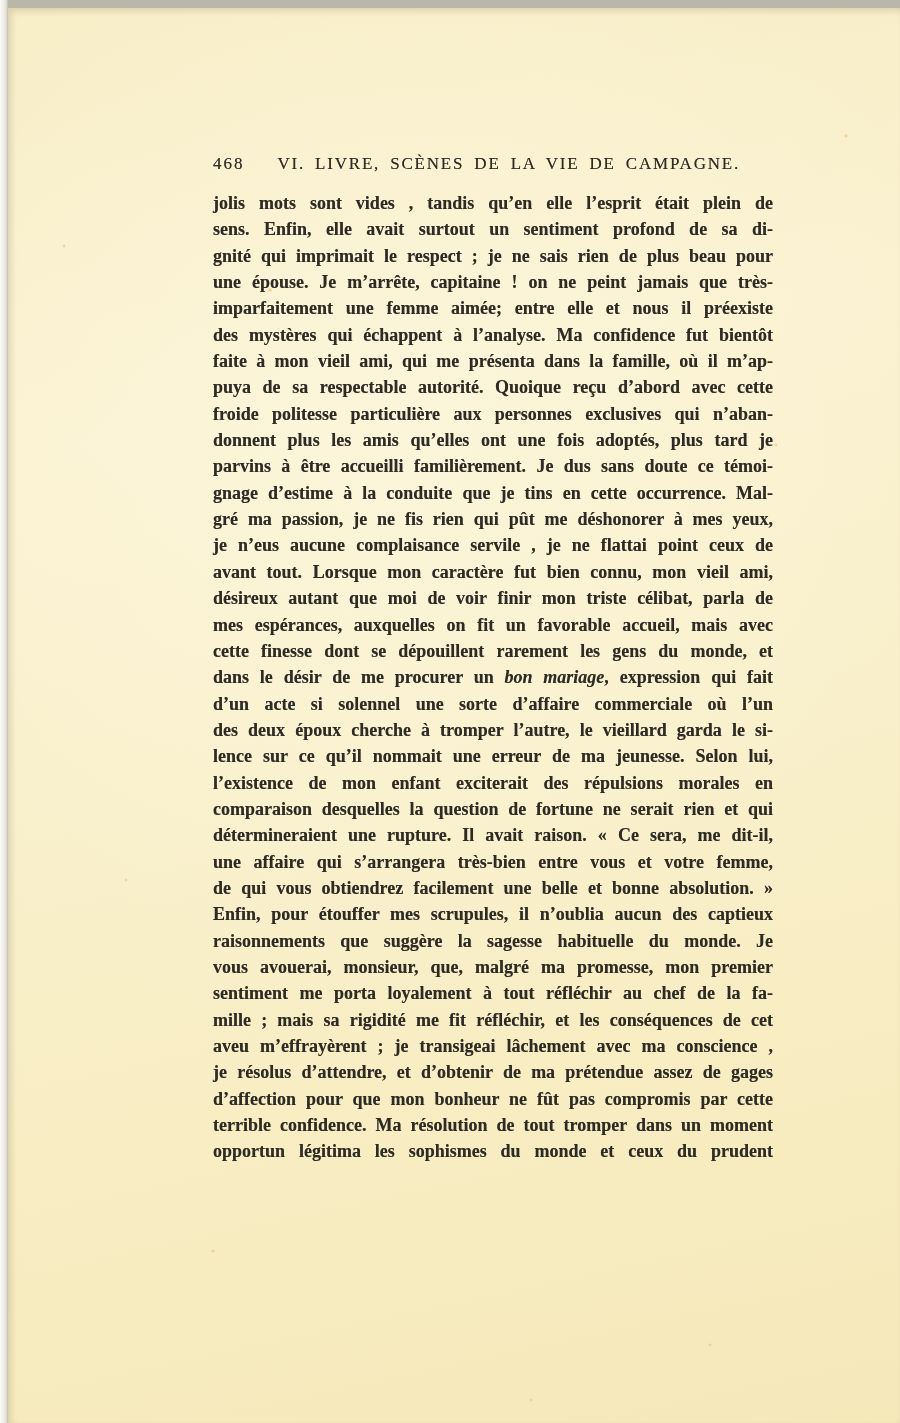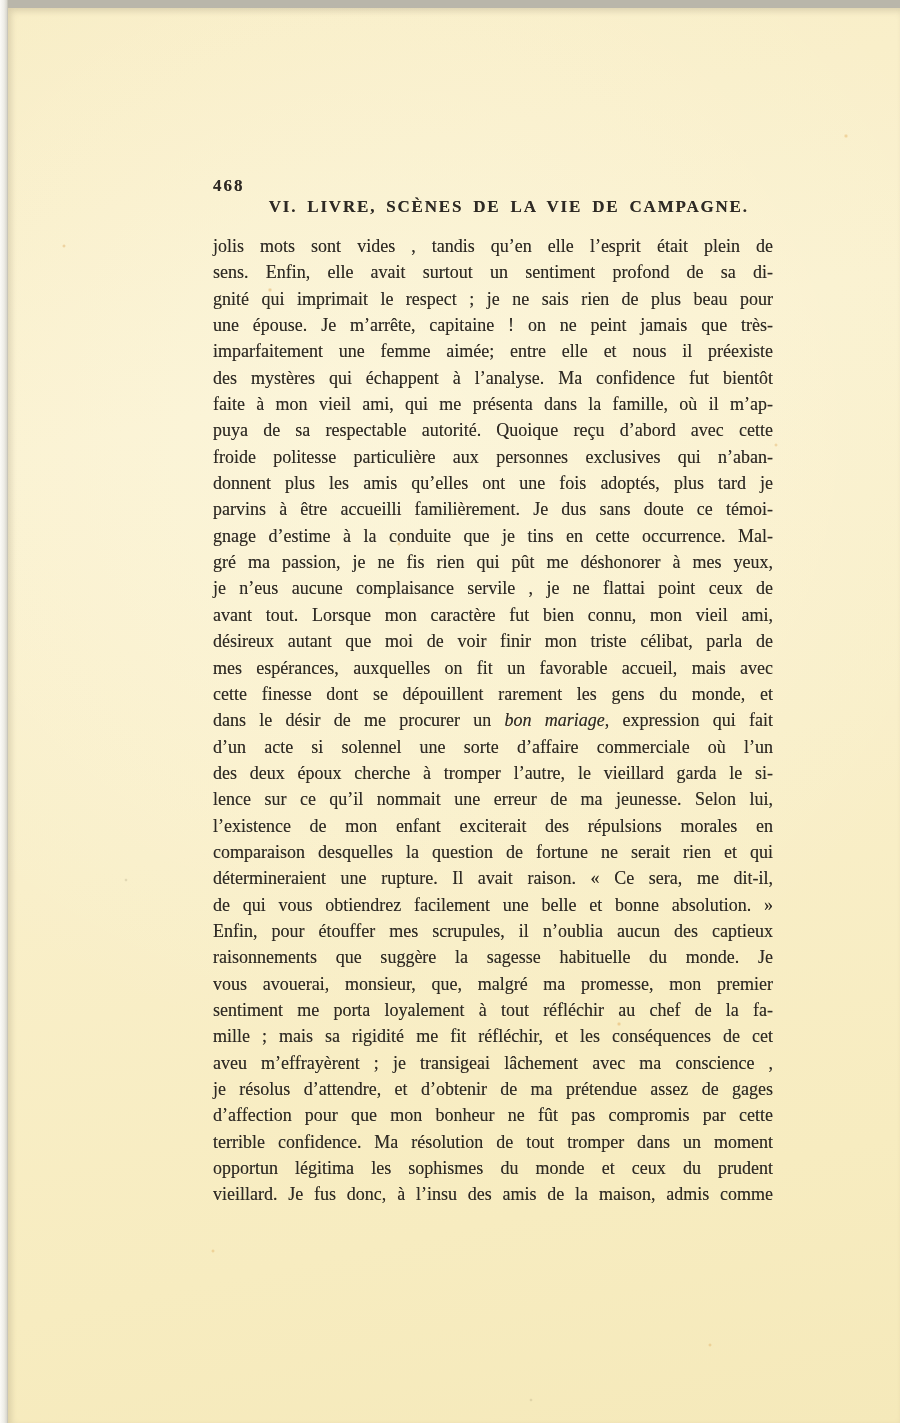--- a/index.html
+++ b/index.html
@@ -44,38 +44,38 @@
   }
   .content {
     position: absolute;
     left: 205px;
     top: 146px;
     width: 560px;
     color: #2e2a24;
   }
   .page-header {
     display: flex;
-    align-items: center;
+    align-items: flex-end;
     font-size: 17px;
-    font-weight: 700;
+    font-weight: 400;
     white-space: nowrap;
     text-shadow: 0 0 0.5px rgba(46,42,36,0.55);
   }
   .page-number {
     letter-spacing: 2px;
   }
   .running-title {
     flex: 1;
     text-align: center;
     letter-spacing: 1.8px;
     word-spacing: 4px;
-    margin-top: 43px;
   }
   .body-text {
     margin-top: 16px;
+    font-weight: bold;
   }
   .line {
     font-size: 18px;
     line-height: 26.35px;
     height: 26.35px;
     text-align: justify;
     text-align-last: justify;
     word-spacing: 1px;
     text-shadow: 0 0 0.5px rgba(46,42,36,0.5);
   }
@@ -113,27 +113,27 @@
         <div class="line">désireux autant que moi de voir finir mon triste célibat, parla de</div>
         <div class="line">mes espérances, auxquelles on fit un favorable accueil, mais avec</div>
         <div class="line">cette finesse dont se dépouillent rarement les gens du monde, et</div>
         <div class="line"><span>dans le désir de me procurer un </span><i>bon mariage</i><span>, expression qui fait</span></div>
         <div class="line">d’un acte si solennel une sorte d’affaire commerciale où l’un</div>
         <div class="line">des deux époux cherche à tromper l’autre, le vieillard garda le si-</div>
         <div class="line">lence sur ce qu’il nommait une erreur de ma jeunesse. Selon lui,</div>
         <div class="line">l’existence de mon enfant exciterait des répulsions morales en</div>
         <div class="line">comparaison desquelles la question de fortune ne serait rien et qui</div>
         <div class="line">détermineraient une rupture. Il avait raison. « Ce sera, me dit-il,</div>
+        <div class="line">une affaire qui s’arrangera très-bien entre vous et votre femme,</div>
         <div class="line">de qui vous obtiendrez facilement une belle et bonne absolution. »</div>
         <div class="line">Enfin, pour étouffer mes scrupules, il n’oublia aucun des captieux</div>
         <div class="line">raisonnements que suggère la sagesse habituelle du monde. Je</div>
         <div class="line">vous avouerai, monsieur, que, malgré ma promesse, mon premier</div>
         <div class="line">sentiment me porta loyalement à tout réfléchir au chef de la fa-</div>
         <div class="line">mille ; mais sa rigidité me fit réfléchir, et les conséquences de cet</div>
         <div class="line">aveu m’effrayèrent ; je transigeai lâchement avec ma conscience ,</div>
         <div class="line">je résolus d’attendre, et d’obtenir de ma prétendue assez de gages</div>
         <div class="line">d’affection pour que mon bonheur ne fût pas compromis par cette</div>
         <div class="line">terrible confidence. Ma résolution de tout tromper dans un moment</div>
         <div class="line">opportun légitima les sophismes du monde et ceux du prudent</div>
-        <div class="line">vieillard. Je fus donc, à l’insu des amis de la maison, admis comme</div>
       </div>
   </div>
 </div>
 
 </body></html>

